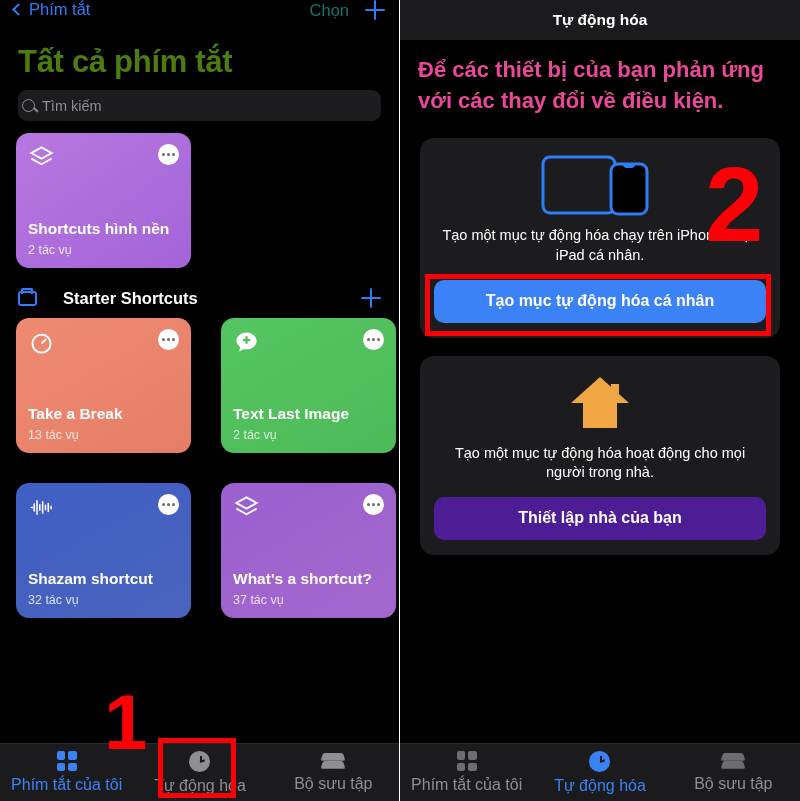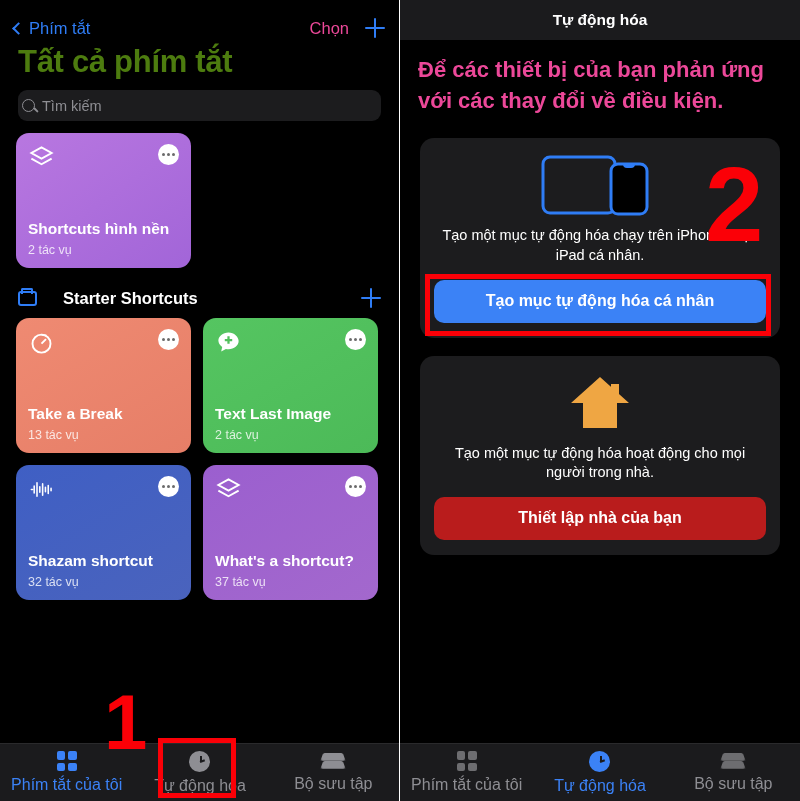--- a/index.html
+++ b/index.html
@@ -9,29 +9,29 @@
     font-family: "Liberation Sans", sans-serif;
     overflow: hidden;
   }
   .screen { position: relative; width: 800px; height: 801px; display: flex; background:#000; }
 
   .panel { position: relative; width: 400px; height: 801px; background: #000; overflow: hidden; }
   .panel.left  { border-right: 1px solid #ffffff; }
 
   
   .nav-bar {
-    height: 38px; display: flex; align-items: flex-end;
+    height: 38px; display: flex; align-items: flex-start;
     justify-content: space-between; padding: 0 14px;
   }
   .nav-back { display: flex; align-items: center; gap: 4px; color: #2f7df6; font-size: 16.5px; }
   .chev { display:inline-block; width: 9px; height: 9px;
     border-left: 2.6px solid #2f7df6; border-bottom: 2.6px solid #2f7df6;
     transform: rotate(45deg); margin-right:2px; }
   .nav-right { display: flex; align-items: center; gap: 16px; }
-  .nav-right .choose { color: #ec4899; font-size: 16.5px; }
+  .nav-right .choose { color: #0f766e; font-size: 16.5px; }
   .plus-ic { position: relative; width: 20px; height: 20px; }
   .plus-ic:before, .plus-ic:after { content:""; position:absolute; background:#2f7df6; border-radius:1px;}
   .plus-ic:before { left:0; top:9px; width:20px; height:2.2px; }
   .plus-ic:after  { top:0; left:9px; height:20px; width:2.2px; }
 
   .big-title { color:#4d7c0f; font-size: 31px; font-weight: 700; padding: 6px 18px 10px 18px; letter-spacing:-.3px;}
 
   .search-box {
     margin: 0 18px; height: 31px; background: #1c1c1e; border-radius: 9px;
     display:flex; align-items:center; gap:7px; padding: 0 4px;
@@ -63,36 +63,36 @@
   .c-blue    { background: linear-gradient(150deg,#3f5fc4,#4a63bd); }
   .c-violet  { background: linear-gradient(150deg,#9b5fcf,#a368cd); }
 
   .folder-row { display:flex; align-items:center; justify-content: space-between; margin: 20px 2px 10px 2px; }
   .folder-left { display:flex; align-items:center; gap: 10px; }
   .folder-ic { width:19px; height:15px; border:2px solid #2f7df6; border-radius: 3px; position:relative;}
   .folder-ic:before{content:""; position:absolute; top:-4.5px; left:1px; width:8px; height:4px;
     border:2px solid #2f7df6; border-bottom:none; border-radius:2px 2px 0 0;}
   .folder-name { color:#fff; font-size: 16.5px; font-weight: 700; margin-left: 16px;}
 
-  .grid2 { display: grid; grid-template-columns: 175px 175px; gap: 12px; }
+  .grid2 { display: grid; grid-template-columns: 175px 175px; gap: 30px; }
 
   
   .r-navbar { height: 40px; background:#1b1b1d; display:flex; align-items:center; justify-content:center;}
   .r-navbar span { color:#fff; font-size: 15.5px; font-weight: 600;}
   .r-intro { color:#ec4899; font-size: 22px; line-height: 1.42; padding: 14px 18px 0 18px; font-weight: bold; }
 
   .r-cards { padding: 22px 20px 0 20px; display:flex; flex-direction: column; gap: 18px;}
   .r-card { background:#1c1c1e; border-radius: 14px; padding: 16px 14px 15px 14px; }
   .r-card .icwrap { display:flex; justify-content:center; align-items:center; height: 62px;}
   .r-card .desc { color:#fff; font-size: 14.5px; text-align:center; line-height: 1.35; margin-top: 10px;}
   .btn { display:block; width:100%; margin-top: 14px; border:none; border-radius: 10px;
     height: 43px; font-size: 16px; font-weight: 600; color:#fff; cursor:pointer;
     font-family:"Liberation Sans", sans-serif; }
   .btn-blue  { background: #3b82f6; }
-  .btn-orange{ background: #b91c1c; }
+  .btn-orange{ background: #4c1d95; }
 
   
   .tabbar { position:absolute; left:0; bottom:0; width: 400px; height: 58px;
     background: #1b1b1d; border-top: 1px solid #2a2a2c;
     display:flex; align-items:center; }
   .tab { flex:1; display:flex; flex-direction:column; align-items:center; gap: 5px; }
   .tab .lbl { font-size: 16px; }
   .tab.on .lbl { color: #3b82f6; }
   .tab.off .lbl { color: #8e8e93; }
 

